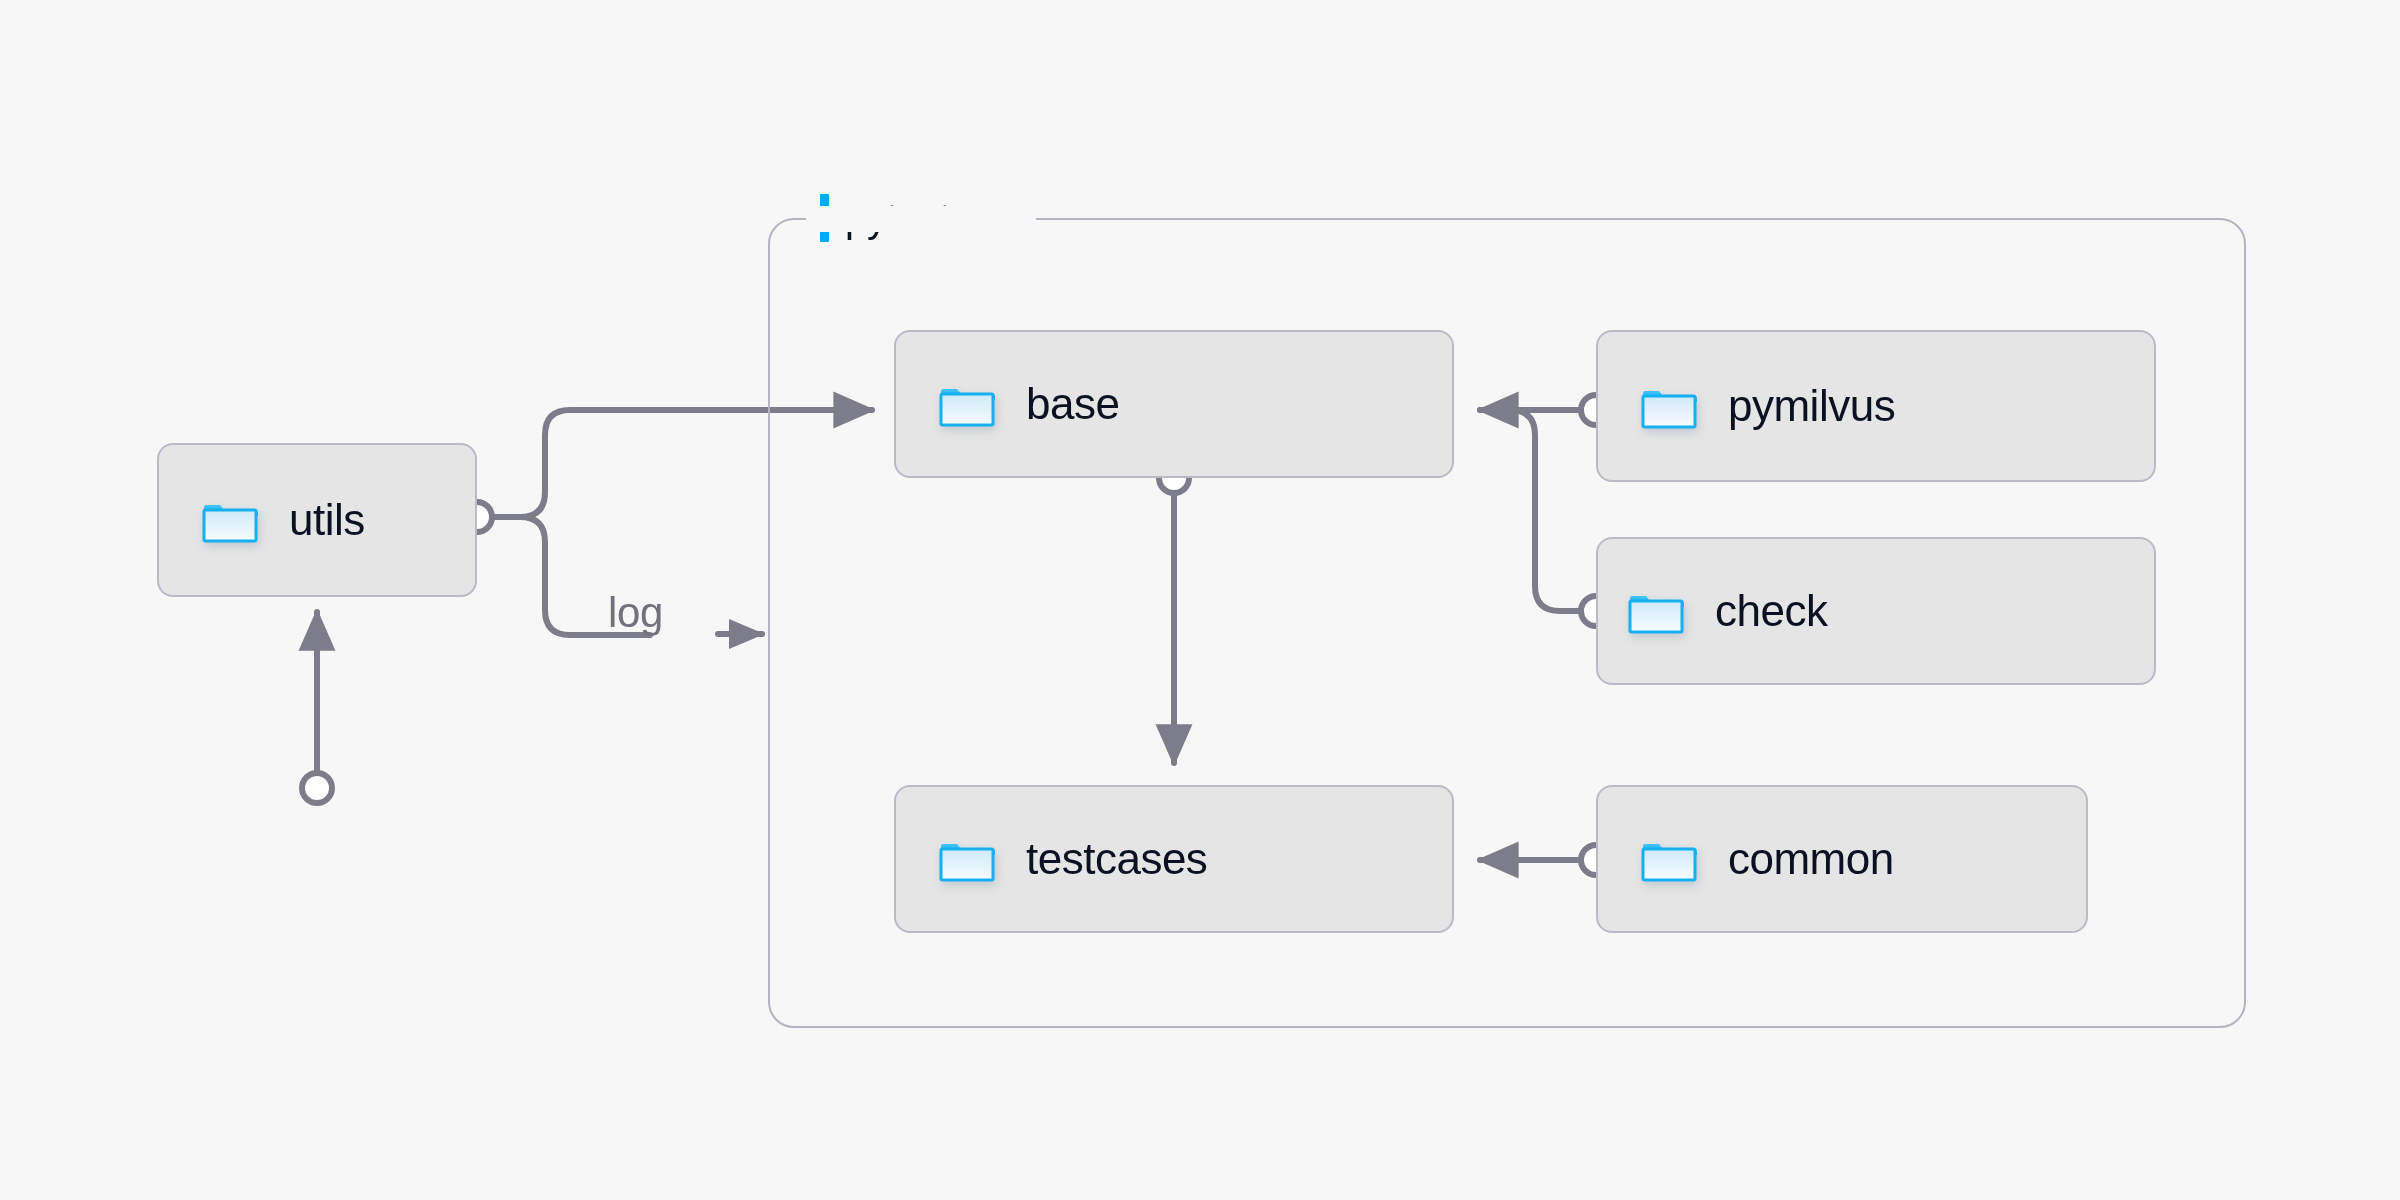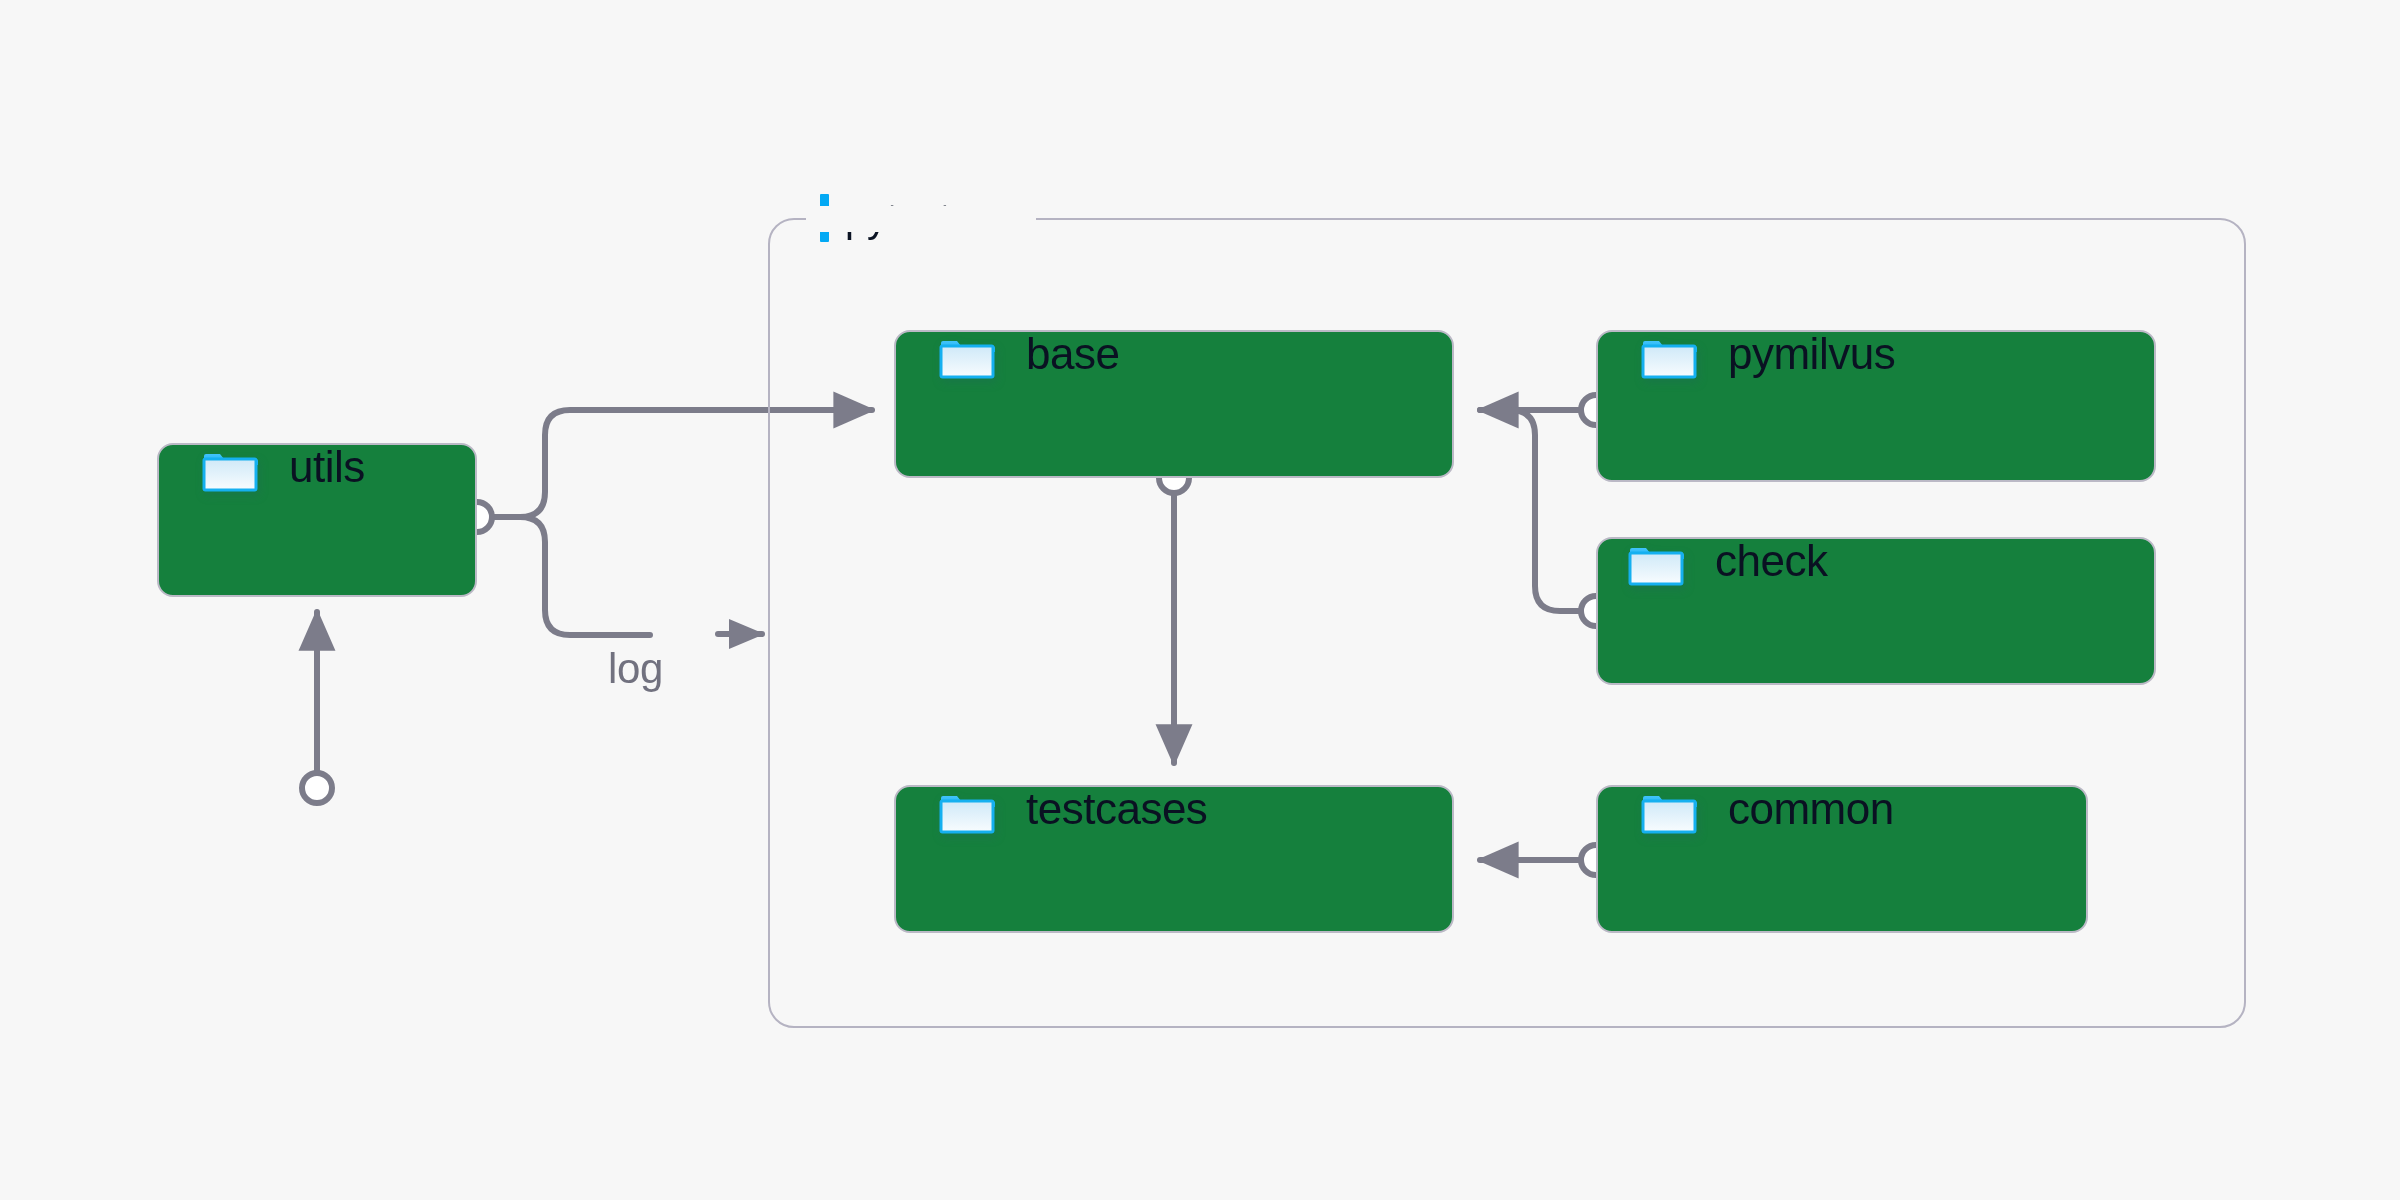--- a/index.html
+++ b/index.html
@@ -55,25 +55,26 @@
   .group-label {
     font-size: 40px;
     color: #0c1424;
     letter-spacing: -0.2px;
     white-space: nowrap;
   }
 
   
   .node {
     position: absolute;
-    background: #15803d;
+    background: #e5e5e5;
     border: 2px solid #bbb9c6;
     border-radius: 16px;
     box-sizing: border-box;
     display: flex;
+    align-items: center;
     padding-left: 42px;
     gap: 30px;
   }
   .node-label {
     font-size: 44px;
     color: #0a1122;
     letter-spacing: -0.5px;
     white-space: nowrap;
     line-height: 1;
   }
@@ -150,21 +151,21 @@
     </g>
   </svg>
 
   <div class="group-box" style="left:768px; top:218px; width:1478px; height:810px;"></div>
 
   <div class="group-label-wrap" style="left:810px; top:190px;">
     <span class="group-bar"></span>
     <span class="group-label">pytest</span>
   </div>
 
-  <div class="edge-label" style="left:608px; top:648px;text-align:center;">log</div>
+  <div class="edge-label" style="left:608px; top:592px;text-align:center;">log</div>
 
   <div class="node" style="left:157px; top:443px; width:320px; height:154px;">
     <svg class="folder-icon" viewBox="0 0 58 48">
       <path d="M3 9 h16 l4 5 h32 a2 2 0 0 1 2 2 v4 h-54 v-9 a2 2 0 0 1 2 -2 z" fill="url(#folderTabGrad)"></path>
       <rect x="3" y="14" width="52" height="31" rx="1.5" fill="url(#folderGrad)" stroke="#15b0f0" stroke-width="3"></rect>
     </svg>
     <span class="node-label">utils</span>
   </div>
 
 

